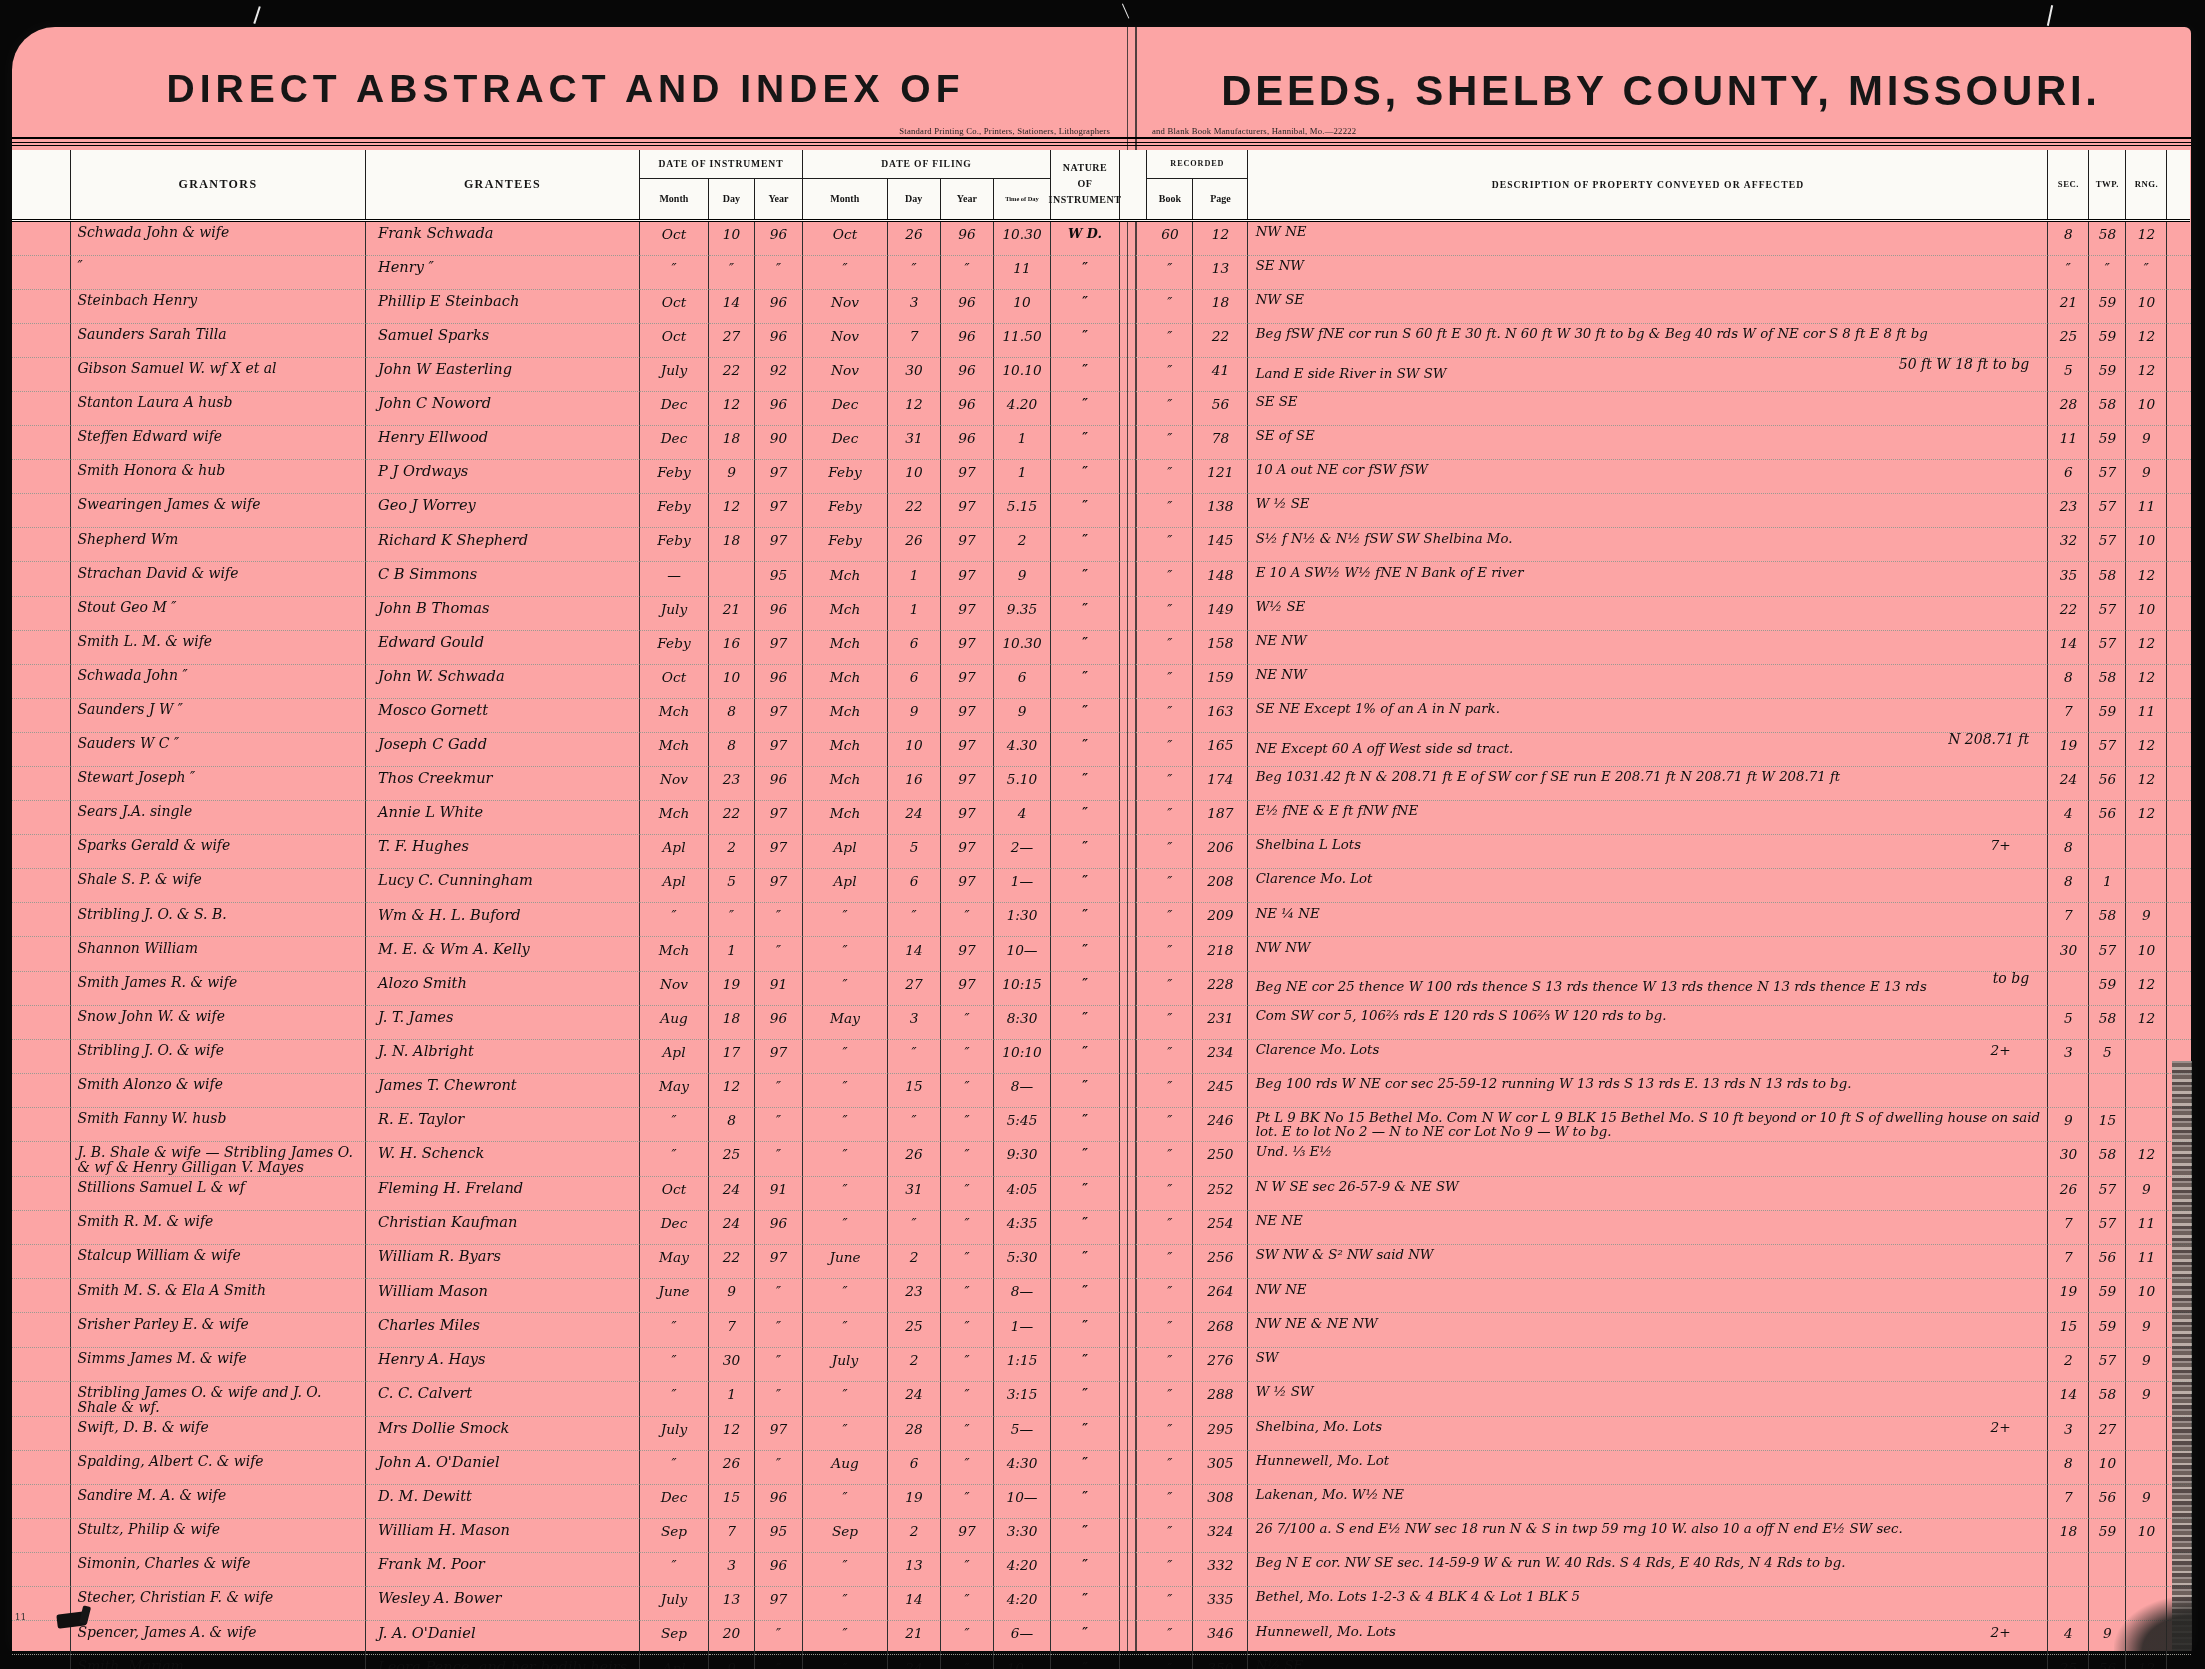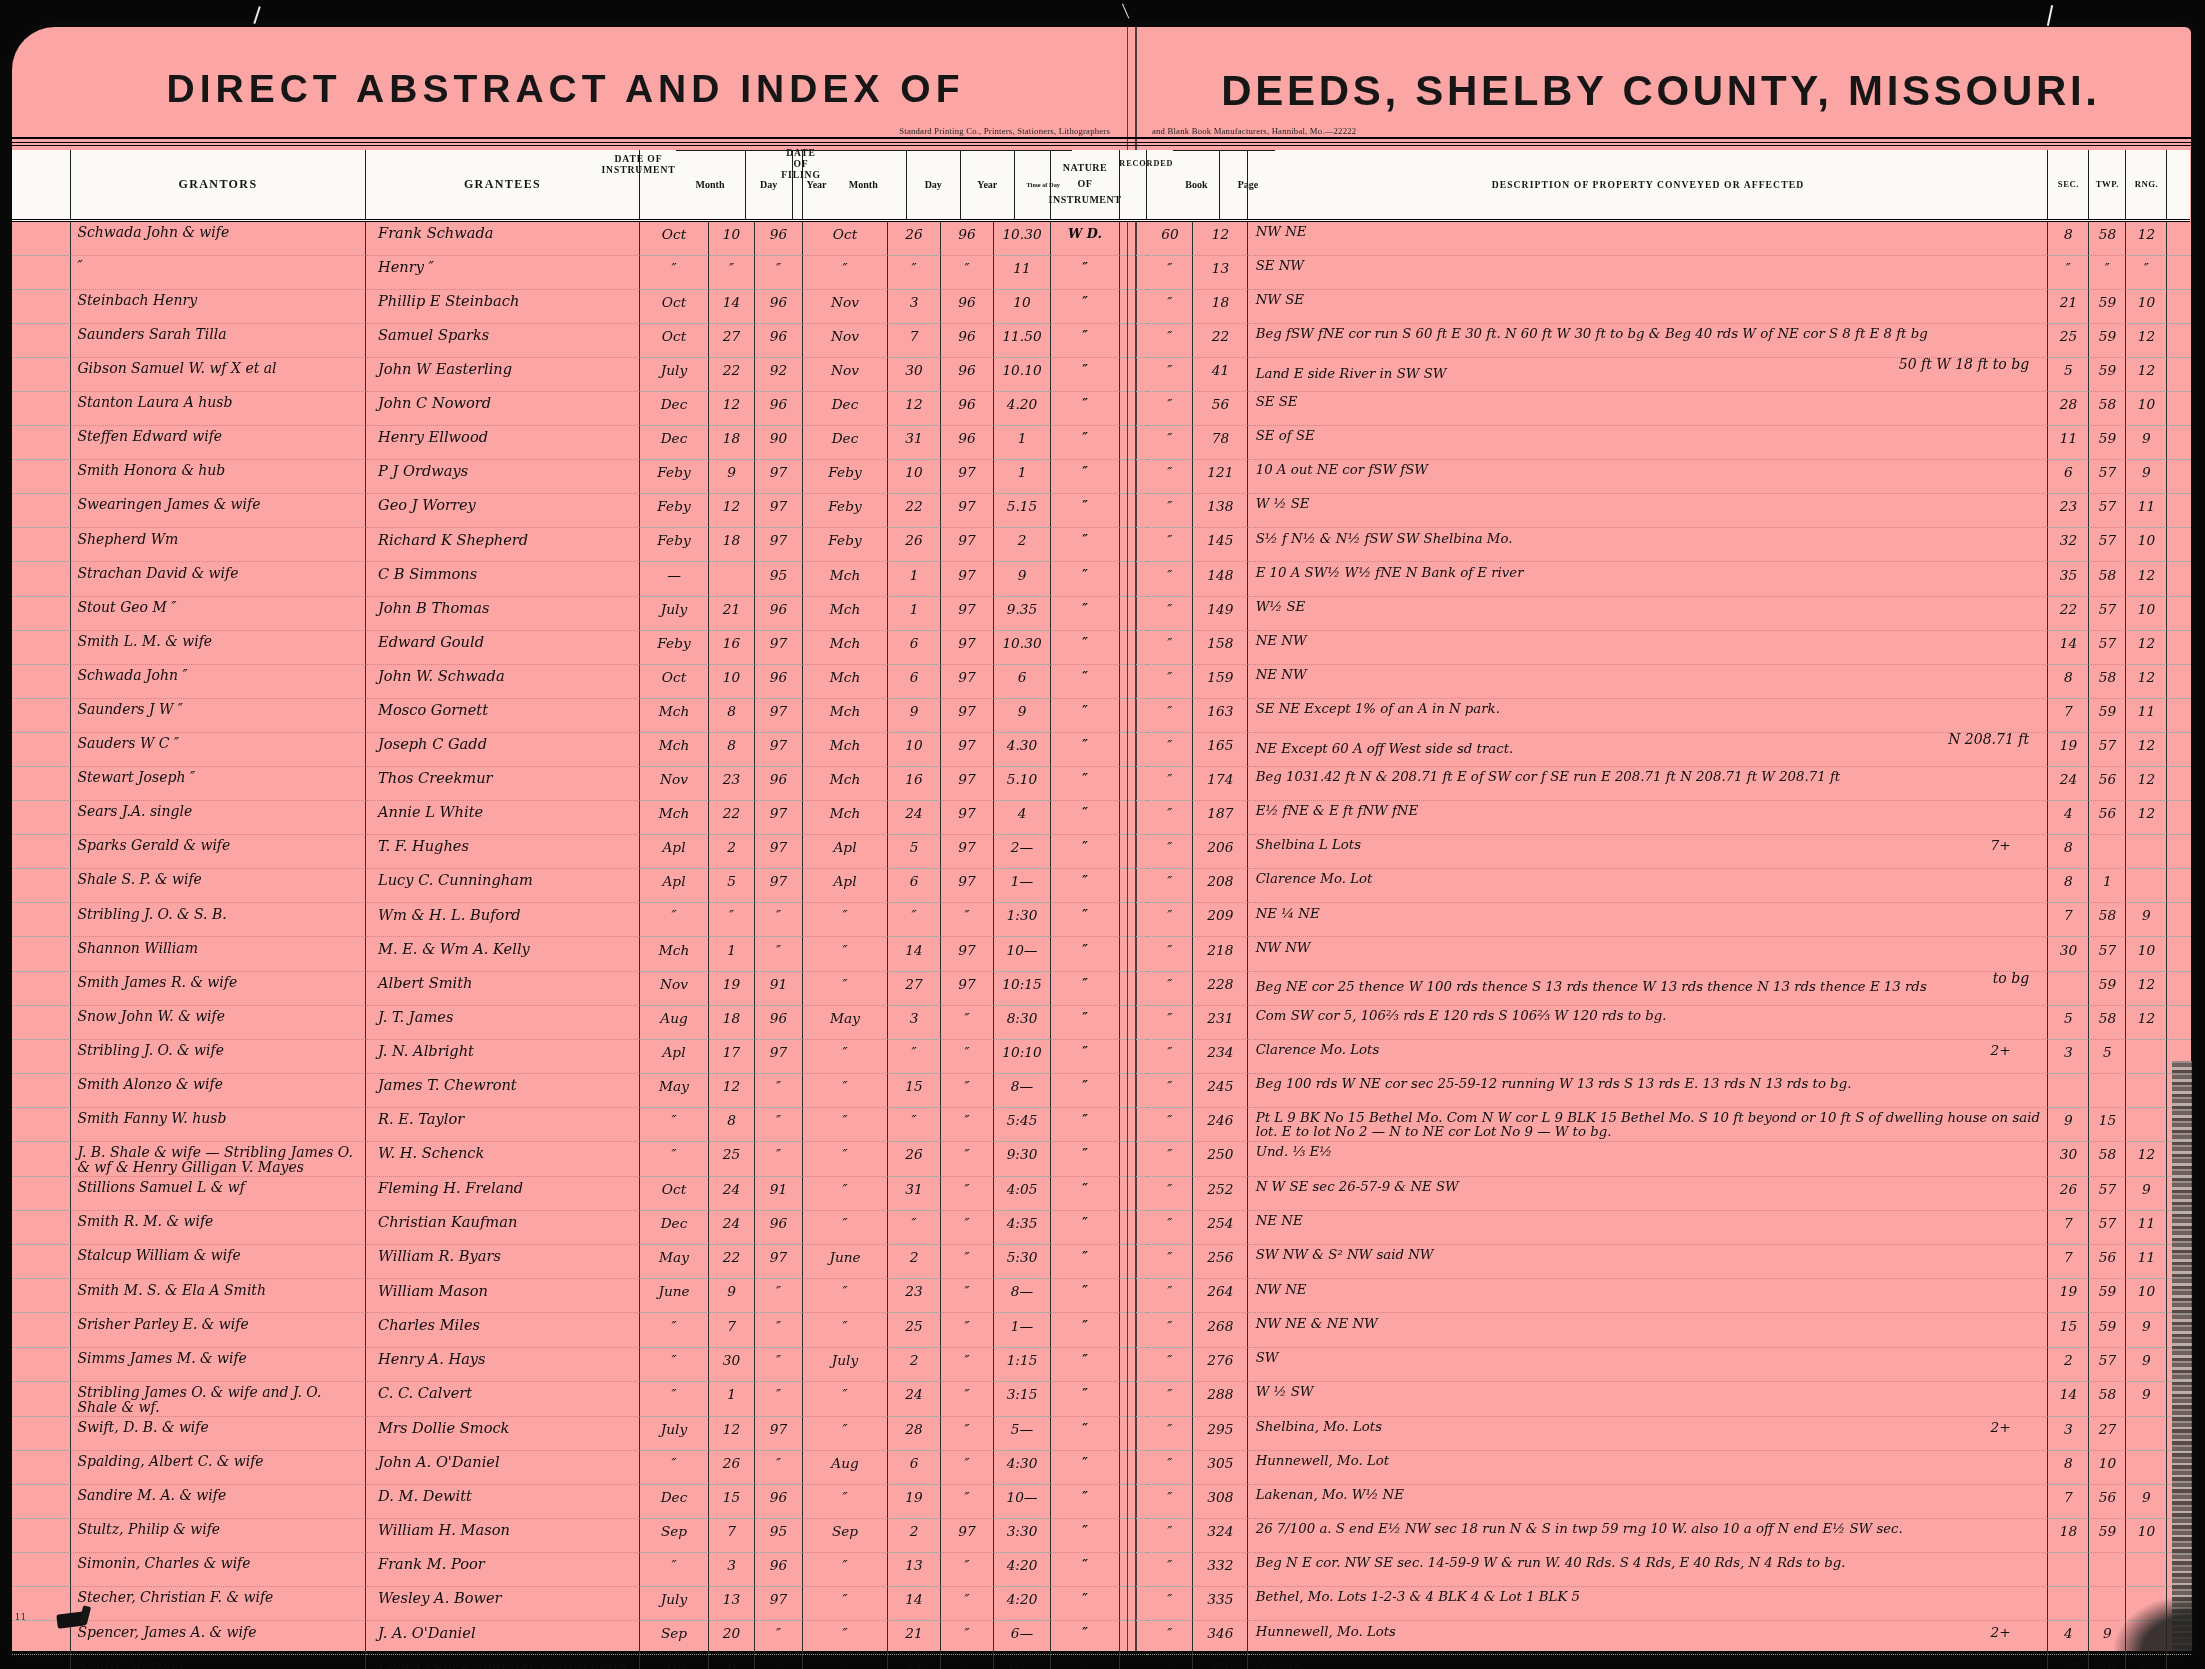--- a/index.html
+++ b/index.html
@@ -54,21 +54,21 @@
   
   .thead{border-bottom:3.2px double #000;background:#fbfaf6;}
   .hc{border-right:0.9px solid #1d1d1d;position:relative;min-height:69px;
       display:flex;align-items:center;justify-content:center;text-align:center;
       color:#141414;}
   .hc:last-child{border-right:none;}
   .hlabel{font-size:12px;letter-spacing:1.4px;text-transform:uppercase;font-weight:bold;}
   .hlabel.desc{font-size:9.6px;letter-spacing:1.1px;}
   .hlabel.small{font-size:8.7px;letter-spacing:0.5px;}
   .hlabel.mid{font-size:10px;letter-spacing:0.5px;line-height:16px;white-space:pre-line;padding:0 3.7px;}
-  .h-group{flex-direction:row;padding:0;align-items:stretch;}
+  .h-group{flex-direction:column;padding:0;align-items:stretch;justify-content:space-between;}
   .glabel{height:28px;display:flex;align-items:center;justify-content:center;
           font-size:9.6px;font-weight:bold;letter-spacing:0.9px;text-transform:uppercase;}
   .glabel.small{font-size:8.2px;}
   .gsub{flex:1;display:flex;border-top:0.9px solid #1d1d1d;}
   .gsub span{display:flex;align-items:center;justify-content:center;
              border-right:0.9px solid #1d1d1d;font-size:10px;font-weight:bold;}
   .gsub span:last-child{border-right:none;}
   .gsub .tiny{font-size:6.4px;letter-spacing:0;}
   .h-gutterhead,.h-tail{border-right:none;}
   .h-gutterhead{border-right:0.9px solid #1d1d1d;}
@@ -638,21 +638,21 @@
           <div class="c-center">218</div>
           <div class="c-desc"><span>NW NW</span></div>
           <div class="c-center">30</div>
           <div class="c-center">57</div>
           <div class="c-center">10</div>
           <div class="c-tail"></div>
         </div>
         <div class="row grid">
           <div class="c-blank"></div>
           <div class="c-grantor">Smith James R. &amp; wife</div>
-          <div class="c-grantee">Albert Smith</div>
+          <div class="c-grantee">Alozo Smith</div>
           <div class="c-center">Nov</div>
           <div class="c-center">19</div>
           <div class="c-center">91</div>
           <div class="c-center">″</div>
           <div class="c-center">27</div>
           <div class="c-center">97</div>
           <div class="c-center">10:15</div>
           <div class="c-center c-nature">″</div>
           <div class="c-gutter"></div>
           <div class="c-center">″</div>

